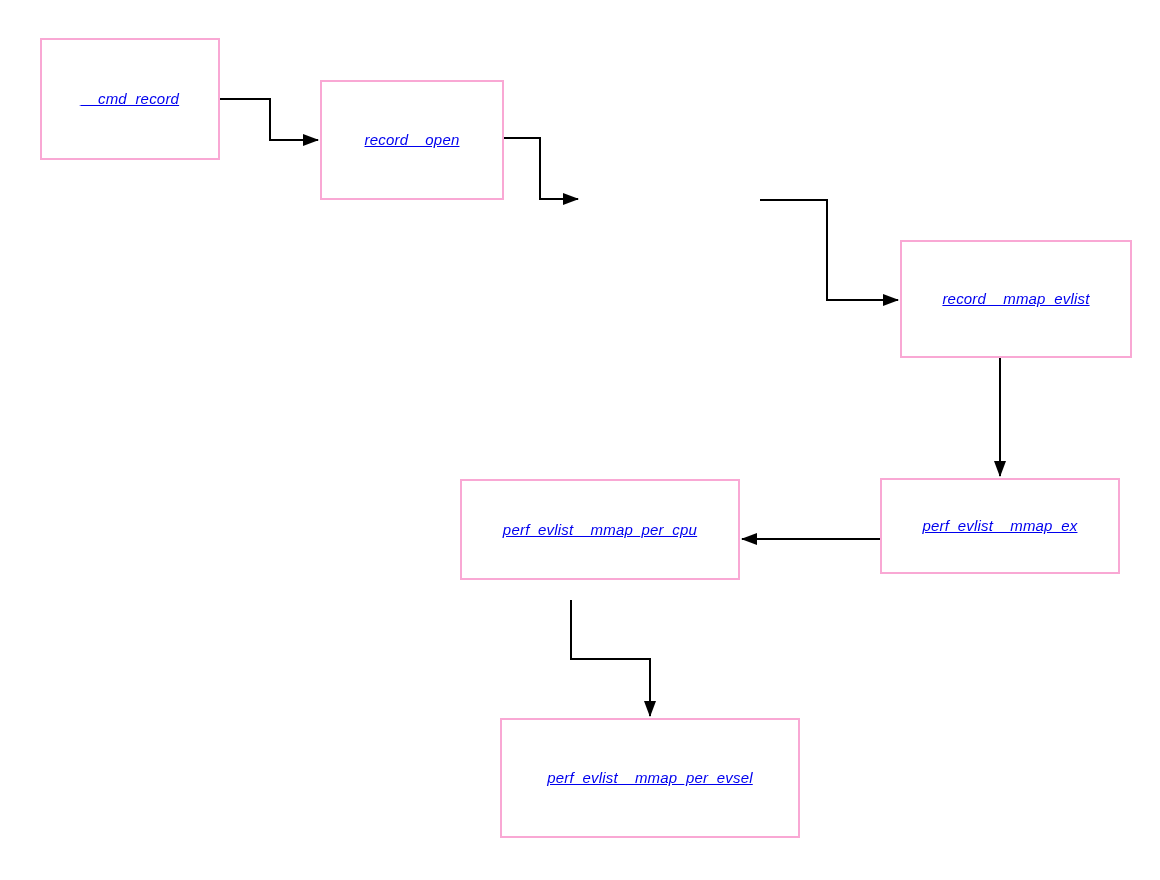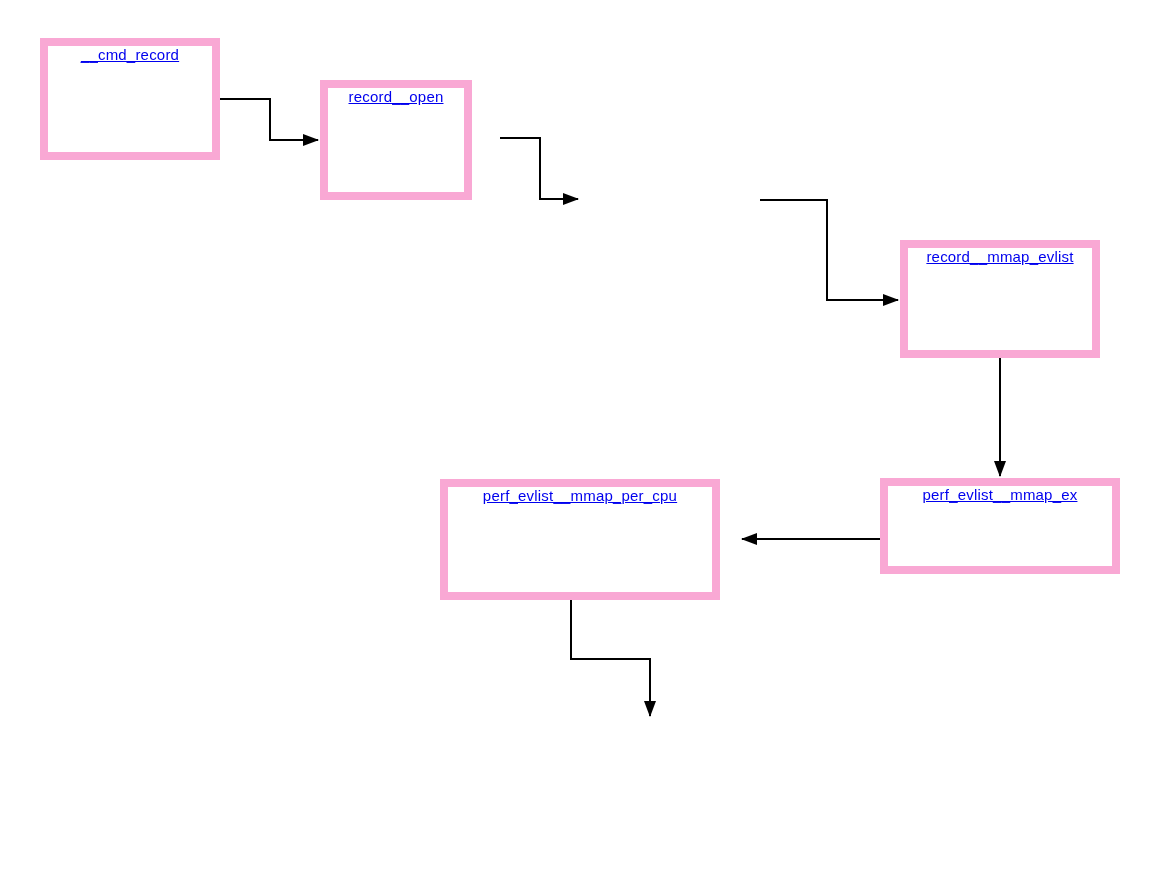--- a/index.html
+++ b/index.html
@@ -20,40 +20,42 @@
     left: 0;
     top: 0;
     width: 1160px;
     height: 880px;
     pointer-events: none;
   }
   .node {
     position: absolute;
     box-sizing: border-box;
     background: #ffffff;
-    border: 8px solid #f9a8d4;
+    border: 2px solid #f9a8d4;
     display: flex;
+    align-items: center;
     justify-content: center;
     text-align: center;
+    font-style: italic;
   }
   .node a {
     color: #0000ee;
     text-decoration: underline;
     font-size: 15px;
     line-height: 1.2;
     letter-spacing: 0.2px;
     cursor: pointer;
   }
   
   #n-cmd-record            { left: 40px;  top: 38px;  width: 180px; height: 122px; }
-  #n-record-open           { left: 320px; top: 80px;  width: 152px; height: 120px; }
+  #n-record-open           { left: 320px; top: 80px;  width: 184px; height: 120px; }
   #n-record-mmap           { left: 580px; top: 139px; width: 180px; height: 121px; }
-  #n-record-mmap-evlist    { left: 900px; top: 240px; width: 200px; height: 118px; }
+  #n-record-mmap-evlist    { left: 900px; top: 240px; width: 232px; height: 118px; }
   #n-perf-evlist-mmap-ex   { left: 880px; top: 478px; width: 240px; height: 96px; }
-  #n-perf-evlist-mmap-per-cpu   { left: 440px; top: 479px; width: 280px; height: 121px; }
+  #n-perf-evlist-mmap-per-cpu   { left: 460px; top: 479px; width: 280px; height: 101px; }
   #n-perf-evlist-mmap-per-evsel { left: 500px; top: 718px; width: 300px; height: 120px; }
 </style>
 </head>
 <body>
 
 <div class="canvas">
 
   <svg class="edges-layer" width="1160" height="880" viewBox="0 0 1160 880" xmlns="http://www.w3.org/2000/svg">
     <defs>
       <marker id="arrow" markerUnits="userSpaceOnUse" markerWidth="16" markerHeight="12" refX="15" refY="6" orient="auto">
@@ -82,14 +84,17 @@
   </div>
 
   <div class="node" id="n-perf-evlist-mmap-ex">
     <a>perf_evlist__mmap_ex</a>
   </div>
 
   <div class="node" id="n-perf-evlist-mmap-per-cpu">
     <a>perf_evlist__mmap_per_cpu</a>
   </div>
 
+  <div class="node" id="n-perf-evlist-mmap-per-evsel">
+    <a>perf_evlist__mmap_per_evsel</a>
+  </div>
 
 </div>
 
 </body></html>

